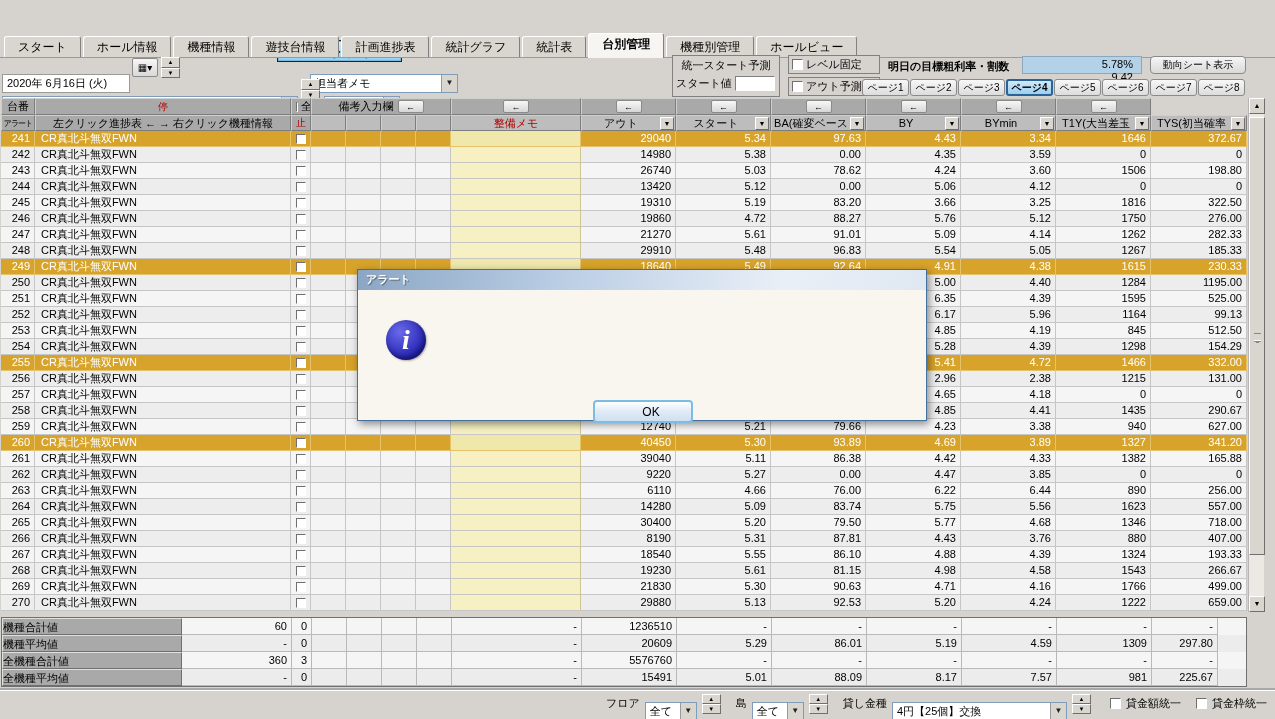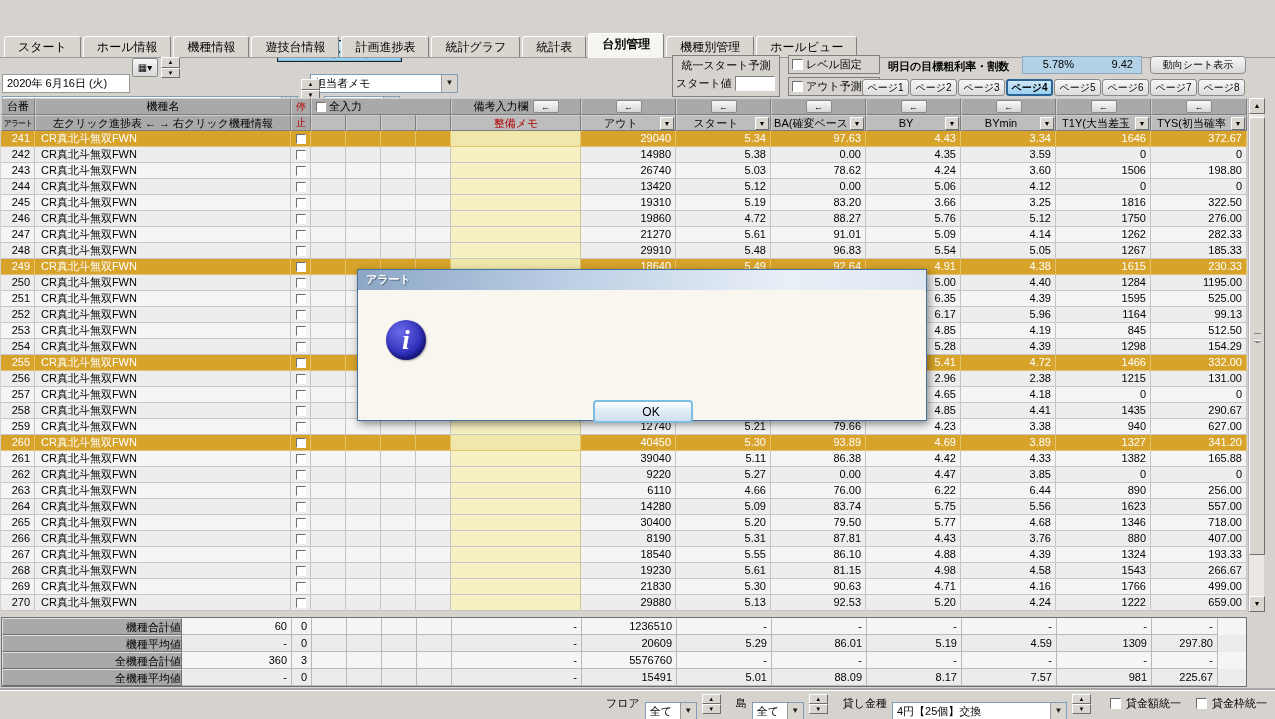--- a/index.html
+++ b/index.html
@@ -17,21 +17,21 @@
 
   
   .sunken { border:1px solid; border-color:#7f7f7f #fff #fff #7f7f7f; background:#fff; }
   .combo { display:flex; align-items:center; background:#fff; border:1px solid #7f9db9;margin-top:16px; }
   .combo .txt { flex:1; padding-left:4px; white-space:nowrap; overflow:hidden; }
   .combo .arrow { width:16px; align-self:stretch; background:#d9d6cf; border-left:1px solid #9a9a9a; text-align:center; font-size:8px; line-height:16px; color:#222; cursor:pointer; }
   .spinner { width:19px; display:flex; flex-direction:column; }
   .spinner span { flex:1; background:#d9d6cf; border:1px solid; border-color:#fff #6f6f6f #6f6f6f #fff; font-size:6px; line-height:8px; text-align:center; cursor:pointer; }
   .chkbox { display:inline-block; width:11px; height:11px; background:#fff; border:1px solid; border-color:#6f6f6f #fff #fff #6f6f6f; vertical-align:middle; cursor:pointer; }
   .grpbox { border:1px solid #808080; background:#d6d3ce; }
-  .bluebox { background:#b3d2e8; border:1px solid #8aa8c0; display:flex; }
+  .bluebox { background:#b3d2e8; border:1px solid #8aa8c0; display:flex;flex-direction:column; }
   .bluebox span { flex:1; text-align:right; padding:1px 8px 0 0; font-size:11px; }
   .pagebtn { width:47px; height:17px; margin-right:1px; font-size:10px; background:linear-gradient(#f8f8f8,#dcdcdc); border:1px solid #8a8a8a; border-radius:3px; cursor:pointer; font-family:inherit; }
   .pagebtn.active { background:linear-gradient(#cfe9fa,#9cd0f0); border:2px solid #2a6496; font-weight:bold; }
   .smallbtn { background:linear-gradient(#f6f6f6,#d9d9d9); border:1px solid #8a8a8a; border-radius:2px; font-size:10px; cursor:pointer; font-family:inherit; }
 
   
   :root { --cols:34px 256px 20px 35px 35px 35px 35px 130px 95px 95px 95px 95px 95px 95px 96px; }
   .thead-r1 { display:grid; grid-template-columns:34px 256px 20px 140px 130px 95px 95px 95px 95px 95px 95px 96px; height:17px; }
   .thead-r2 { display:grid; grid-template-columns:var(--cols); height:16px; }
   .hcell { background:#a9a9a9; border-right:1px solid #7d7d7d; border-bottom:1px solid #7d7d7d; border-top:1px solid #cfcfcf; border-left:1px solid #cfcfcf; display:flex; align-items:center; justify-content:center; overflow:hidden; white-space:nowrap; }
@@ -58,21 +58,21 @@
   .vscroll { left:1248px; top:98px; width:16px; height:514px; background:#ece9e4; border-left:1px solid #b5b5b5; }
   .sbtn { position:absolute; left:0; width:16px; height:16px; background:#d9d6cf; border:1px solid; border-color:#fff #6f6f6f #6f6f6f #fff; font-size:7px; text-align:center; line-height:14px; cursor:pointer; }
   .sthumb { position:absolute; left:0; top:19px; width:16px; height:438px; background:#d9d6cf; border:1px solid; border-color:#fff #6f6f6f #6f6f6f #fff; cursor:grab; }
   .sgrip { position:absolute; left:4px; top:215px; width:7px; height:9px; border-top:1px solid #888; border-bottom:1px solid #888; box-shadow:0 3px 0 -2px #888,0 -1px 0 0 #fff inset; }
 
   
   .summary { left:1px; top:617px; width:1246px; border:1px solid #6f6f6f; }
   .srow { display:grid; grid-template-columns:180px 110px 20px 35px 35px 35px 35px 130px 95px 95px 95px 95px 95px 95px 66px; height:17px; background:#f5f5f5; }
   .srow:nth-child(even){ background:#ececec; }
   .scell { border-right:1px solid #b9b9b9; border-bottom:1px solid #b9b9b9; line-height:16px; overflow:hidden; white-space:nowrap; }
-  .slabel { background:#a9a9a9; border:1px solid; border-color:#e0e0e0 #6f6f6f #6f6f6f #e0e0e0; text-align:right; }
+  .slabel { background:#a9a9a9; border:1px solid; border-color:#e0e0e0 #6f6f6f #6f6f6f #e0e0e0; text-align:left; }
   .sval { text-align:right; padding-right:4px; }
 
   
   .statusbar { left:0; top:690px; width:1275px; height:26px; border-top:1px solid #fff; box-shadow:0 -2px 0 #a8a8a8; display:flex; justify-content:flex-end; align-items:center; gap:5px; padding-right:8px; background:#d6d3ce; }
   .statusbar .lbl { margin-left:10px; }
   .statusbar .combo { height:19px; }
 
   
   .dialog { left:357px; top:269px; width:570px; height:152px; background:#f8f6ee; border:1px solid #41719c; box-shadow:2px 3px 8px rgba(0,0,0,.45); z-index:10; }
   .dlg-title { height:20px; background:linear-gradient(100deg,#8ba6c4 0%,#b9cde4 35%,#e9eff7 75%,#dfe8f2 100%); color:#fff; font-weight:bold; font-size:11px; line-height:19px; padding-left:8px; text-shadow:1px 1px 1px #567; }
@@ -160,21 +160,20 @@
     <button class="pagebtn active">ページ4</button>
     <button class="pagebtn">ページ5</button>
     <button class="pagebtn">ページ6</button>
     <button class="pagebtn">ページ7</button>
     <button class="pagebtn">ページ8</button>
   </div>
 
 <div class="abs" style="left:1px;top:98px;width:1246px;">
   <div class="thead-r1" id="hdr-row1">
     <div class="hcell">台番</div>
-    <div class="hcell">機種名</div>
     <div class="hcell red" style="font-size:10px;">停</div>
     <div class="hcell" style="justify-content:flex-start;padding-left:4px;">
       <span class="chkbox" style="width:10px;height:10px;"></span>
       <span style="margin-left:3px;">全入力</span>
     </div>
     <div class="hcell">
       <span>備考入力欄</span>
       <button class="backbtn" style="margin-left:4px;">←</button>
     </div>
 

